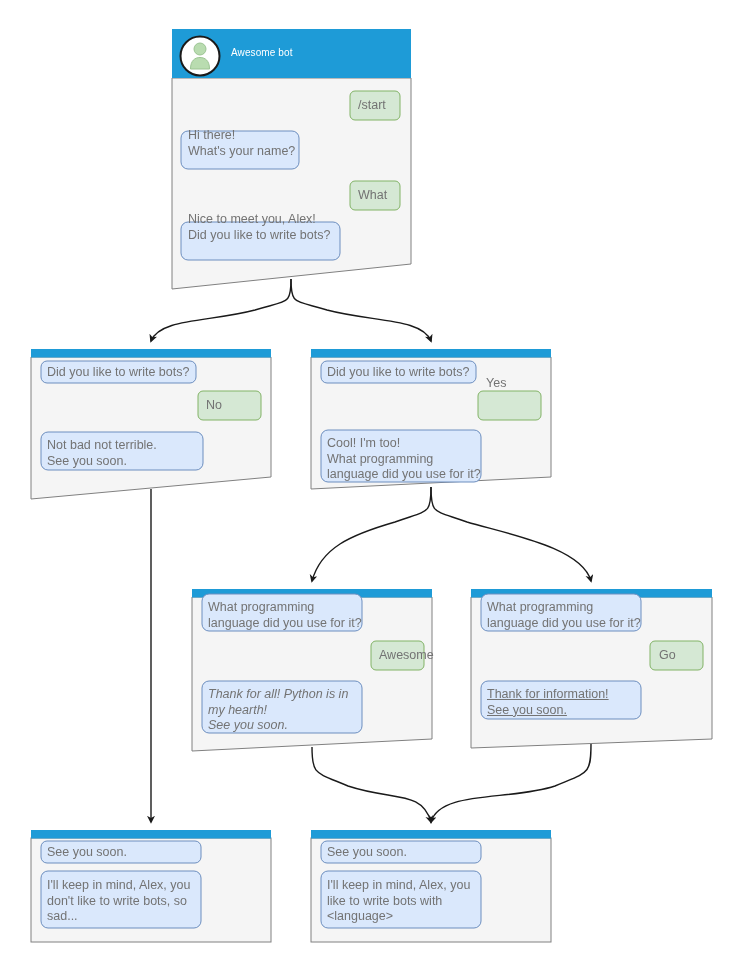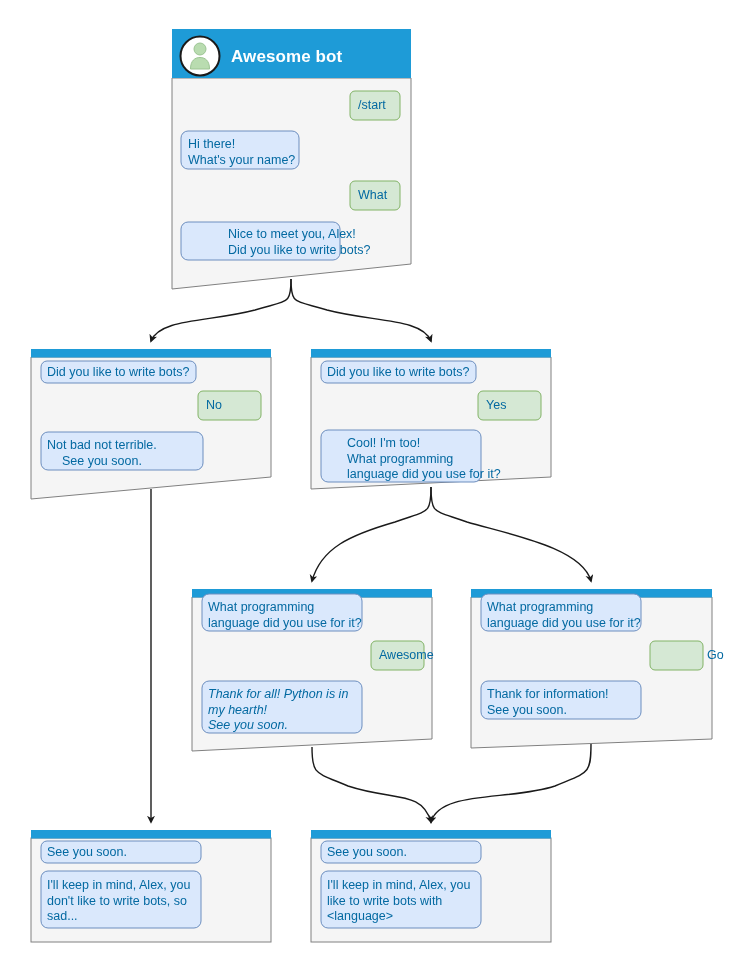--- a/index.html
+++ b/index.html
@@ -15,30 +15,30 @@
     overflow: hidden;
   }
   #canvas {
     position: absolute;
     top: 0; left: 0;
     width: 743px;
     height: 971px;
   }
   .header-title {
     position: absolute;
-    font-size: 17px;
-    font-weight: bold;
+    font-size: 10px;
+    font-weight: normal;
     color: #ffffff;
     letter-spacing: 0.1px;
   }
   .bubble-label {
     position: absolute;
     font-size: 12.5px;
     line-height: 15.5px;
-    color: #0369a1;
+    color: #737373;
     white-space: pre;
   }
 </style>
 </head>
 <body>
 
 <svg id="canvas" viewBox="0 0 743 971" xmlns="http://www.w3.org/2000/svg">
 
   <defs>
     <marker id="arrowhead" markerWidth="10" markerHeight="10" refX="6.2" refY="4" orient="auto" markerUnits="userSpaceOnUse">
@@ -168,58 +168,58 @@
     <path d="M312,747 C312,775 315,772 348,786 C393,801 422,790 431,822" marker-end="url(#arrowhead)"></path>
 
     <path d="M591,744 C591,775 588,772 555,786 C510,801 440,790 431,822" marker-end="url(#arrowhead)"></path>
   </g>
 </svg>
 
 <div class="header-title" style="left:231px; top:47px;">Awesome bot</div>
 
 <div class="bubble-label" style="left:358px; top:98px;">/start</div>
 
-<div class="bubble-label" style="left:188px; top:137px;">Hi there!
+<div class="bubble-label" style="left:188px; top:128px;">Hi there!
 What's your name?</div>
 
 <div class="bubble-label" style="left:358px; top:188px;">What</div>
 
-<div class="bubble-label" style="left:188px; top:227px;margin-left:40px;">Nice to meet you, Alex!
+<div class="bubble-label" style="left:188px; top:212px;">Nice to meet you, Alex!
 Did you like to write bots?</div>
 
 <div class="bubble-label" style="left:47px; top:365px;">Did you like to write bots?</div>
 
 <div class="bubble-label" style="left:206px; top:398px;text-align:center;">No</div>
 
-<div class="bubble-label" style="left:47px; top:438px;text-align:center;">Not bad not terrible.
+<div class="bubble-label" style="left:47px; top:438px;">Not bad not terrible.
 See you soon.</div>
 
 <div class="bubble-label" style="left:327px; top:365px;">Did you like to write bots?</div>
 
-<div class="bubble-label" style="left:486px; top:398px;">Yes</div>
-
-<div class="bubble-label" style="left:327px; top:436px;margin-left:20px;">Cool! I'm too!
+<div class="bubble-label" style="left:486px; top:376px;">Yes</div>
+
+<div class="bubble-label" style="left:327px; top:436px;">Cool! I'm too!
 What programming
 language did you use for it?</div>
 
 <div class="bubble-label" style="left:208px; top:600px;">What programming
 language did you use for it?</div>
 
 <div class="bubble-label" style="left:379px; top:648px;">Awesome</div>
 
 <div class="bubble-label" style="left:208px; top:687px;font-style:italic;">Thank for all! Python is in
 my hearth!
 See you soon.</div>
 
 <div class="bubble-label" style="left:487px; top:600px;">What programming
 language did you use for it?</div>
 
-<div class="bubble-label" style="left:659px; top:648px;margin-left:48px;">Go</div>
-
-<div class="bubble-label" style="left:487px; top:687px;">Thank for information!
+<div class="bubble-label" style="left:659px; top:648px;">Go</div>
+
+<div class="bubble-label" style="left:487px; top:687px;text-decoration:underline;">Thank for information!
 See you soon.</div>
 
 <div class="bubble-label" style="left:47px; top:845px;">See you soon.</div>
 
 <div class="bubble-label" style="left:47px; top:878px;">I'll keep in mind, Alex, you
 don't like to write bots, so
 sad...</div>
 
 <div class="bubble-label" style="left:327px; top:845px;">See you soon.</div>
 

